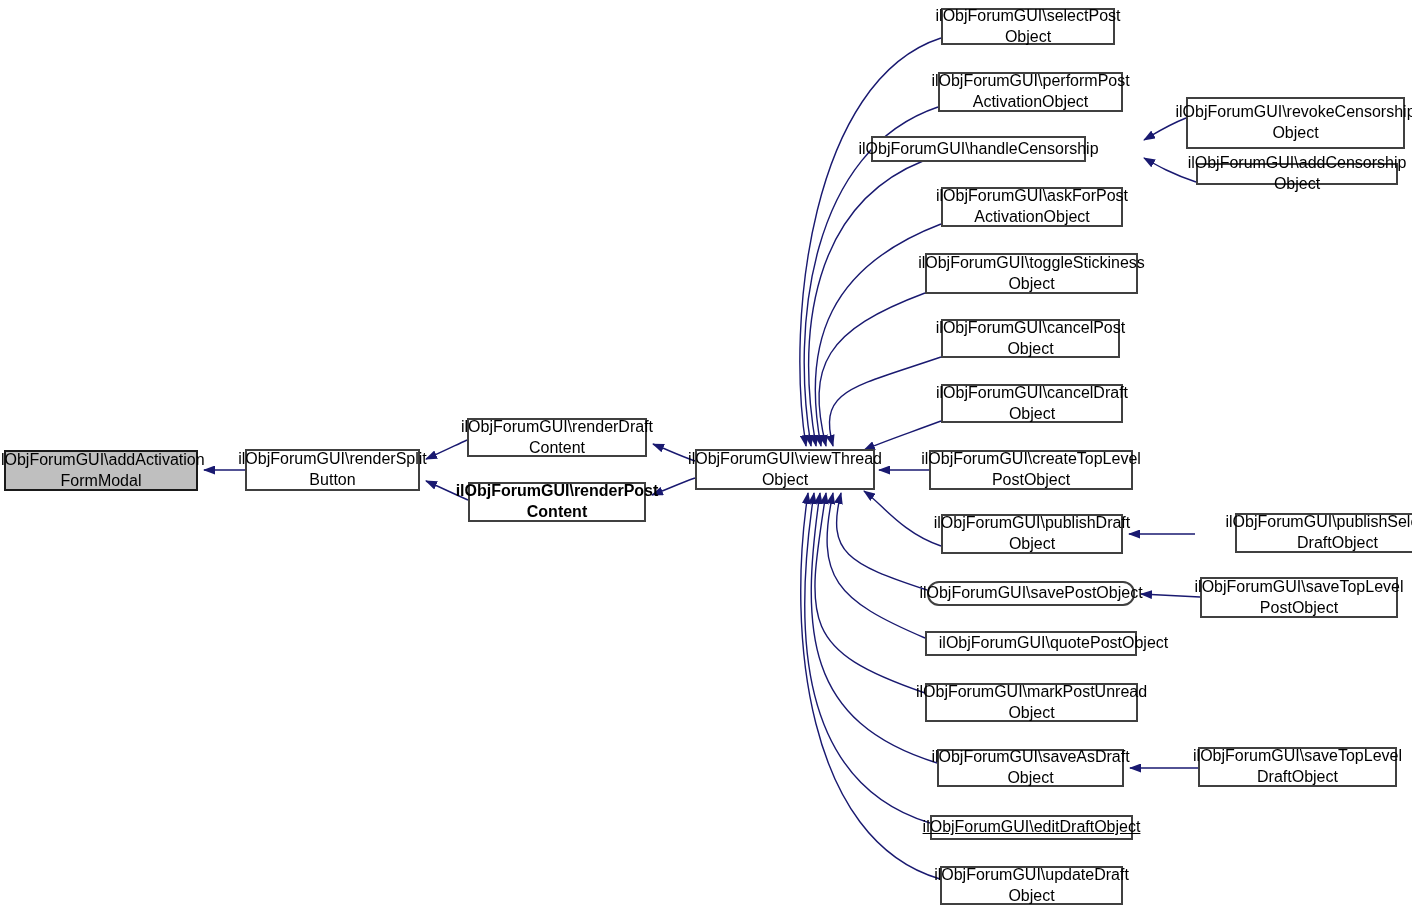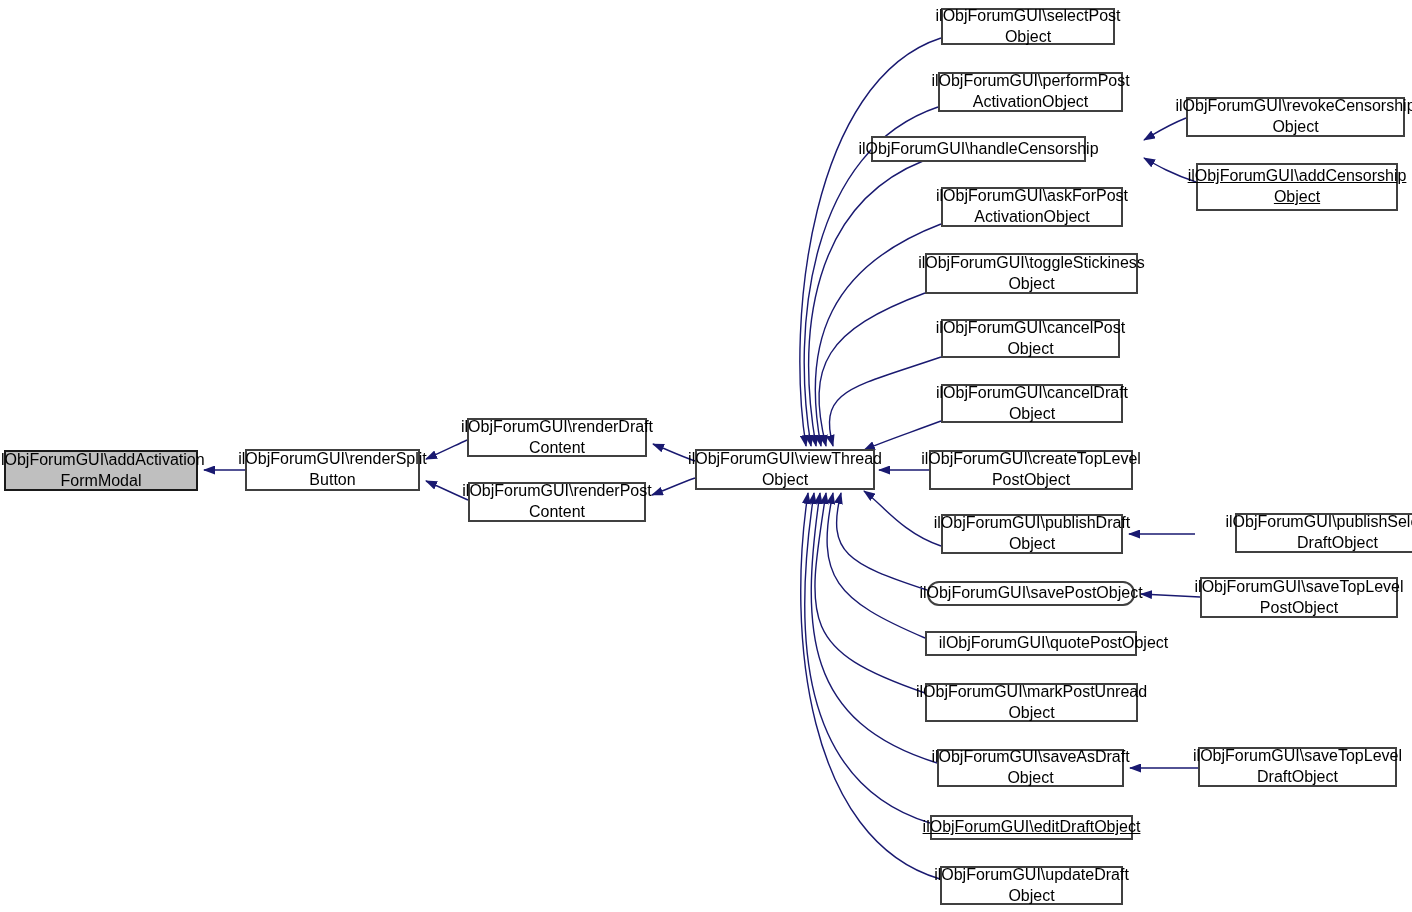--- a/index.html
+++ b/index.html
@@ -76,38 +76,38 @@
 
   <div class="node" style="left:245px;top:449px;width:175px;height:42px;">ilObjForumGUI\renderSplit
 Button</div>
 
   <div class="node highlight" style="left:4px;top:450px;width:194px;height:41px;">ilObjForumGUI\addActivation
 FormModal</div>
 
   <div class="node" style="left:467px;top:418px;width:180px;height:39px;">ilObjForumGUI\renderDraft
 Content</div>
 
-  <div class="node" style="left:468px;top:482px;width:178px;height:40px;">ilObjForumGUI\renderPost
+  <div class="node" style="left:468px;top:482px;width:178px;height:40px;font-weight:bold;">ilObjForumGUI\renderPost
 Content</div>
 
   <div class="node" style="left:695px;top:449px;width:180px;height:41px;">ilObjForumGUI\viewThread
 Object</div>
 
   <div class="node" style="left:941px;top:8px;width:174px;height:37px;">ilObjForumGUI\selectPost
 Object</div>
 
   <div class="node" style="left:938px;top:72px;width:185px;height:40px;">ilObjForumGUI\performPost
 ActivationObject</div>
 
   <div class="node" style="left:871px;top:136px;width:215px;height:26px;">ilObjForumGUI\handleCensorship</div>
 
-  <div class="node" style="left:1186px;top:97px;width:219px;height:40px;">ilObjForumGUI\revokeCensorship
+  <div class="node" style="left:1186px;top:97px;width:219px;height:52px;">ilObjForumGUI\revokeCensorship
 Object</div>
 
-  <div class="node" style="left:1196px;top:163px;width:202px;height:48px;text-decoration:underline;">ilObjForumGUI\addCensorship
+  <div class="node" style="left:1196px;top:163px;width:202px;height:22px;">ilObjForumGUI\addCensorship
 Object</div>
 
   <div class="node" style="left:941px;top:187px;width:182px;height:40px;">ilObjForumGUI\askForPost
 ActivationObject</div>
 
   <div class="node" style="left:925px;top:253px;width:213px;height:41px;">ilObjForumGUI\toggleStickiness
 Object</div>
 
   <div class="node" style="left:941px;top:319px;width:179px;height:39px;">ilObjForumGUI\cancelPost
 Object</div>

